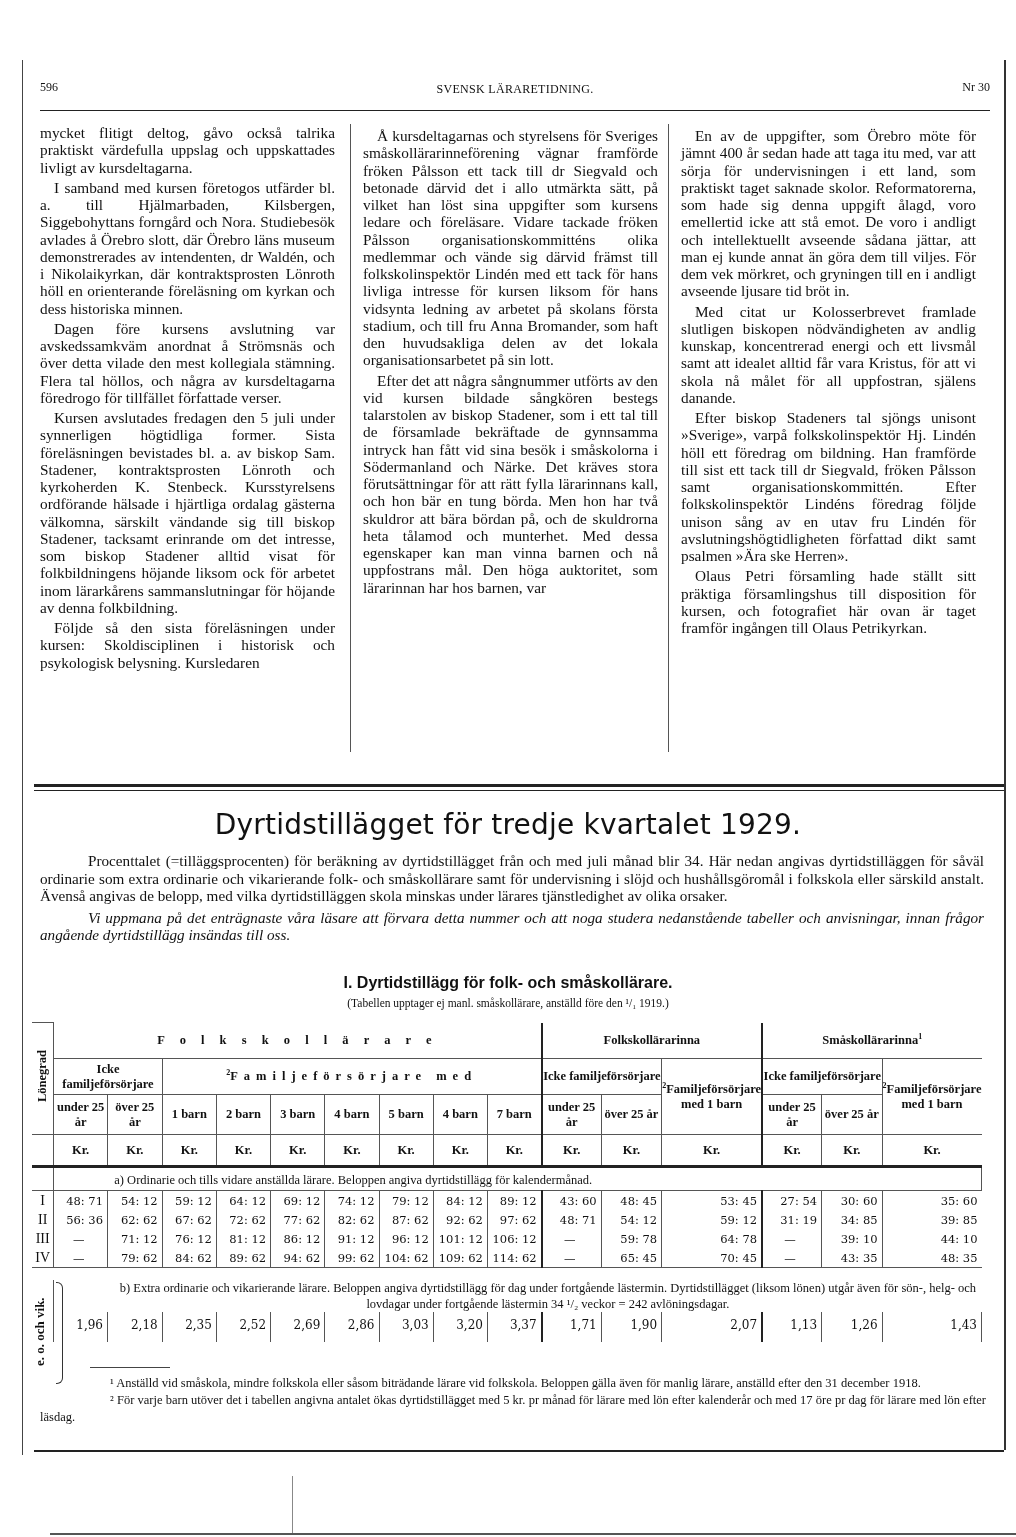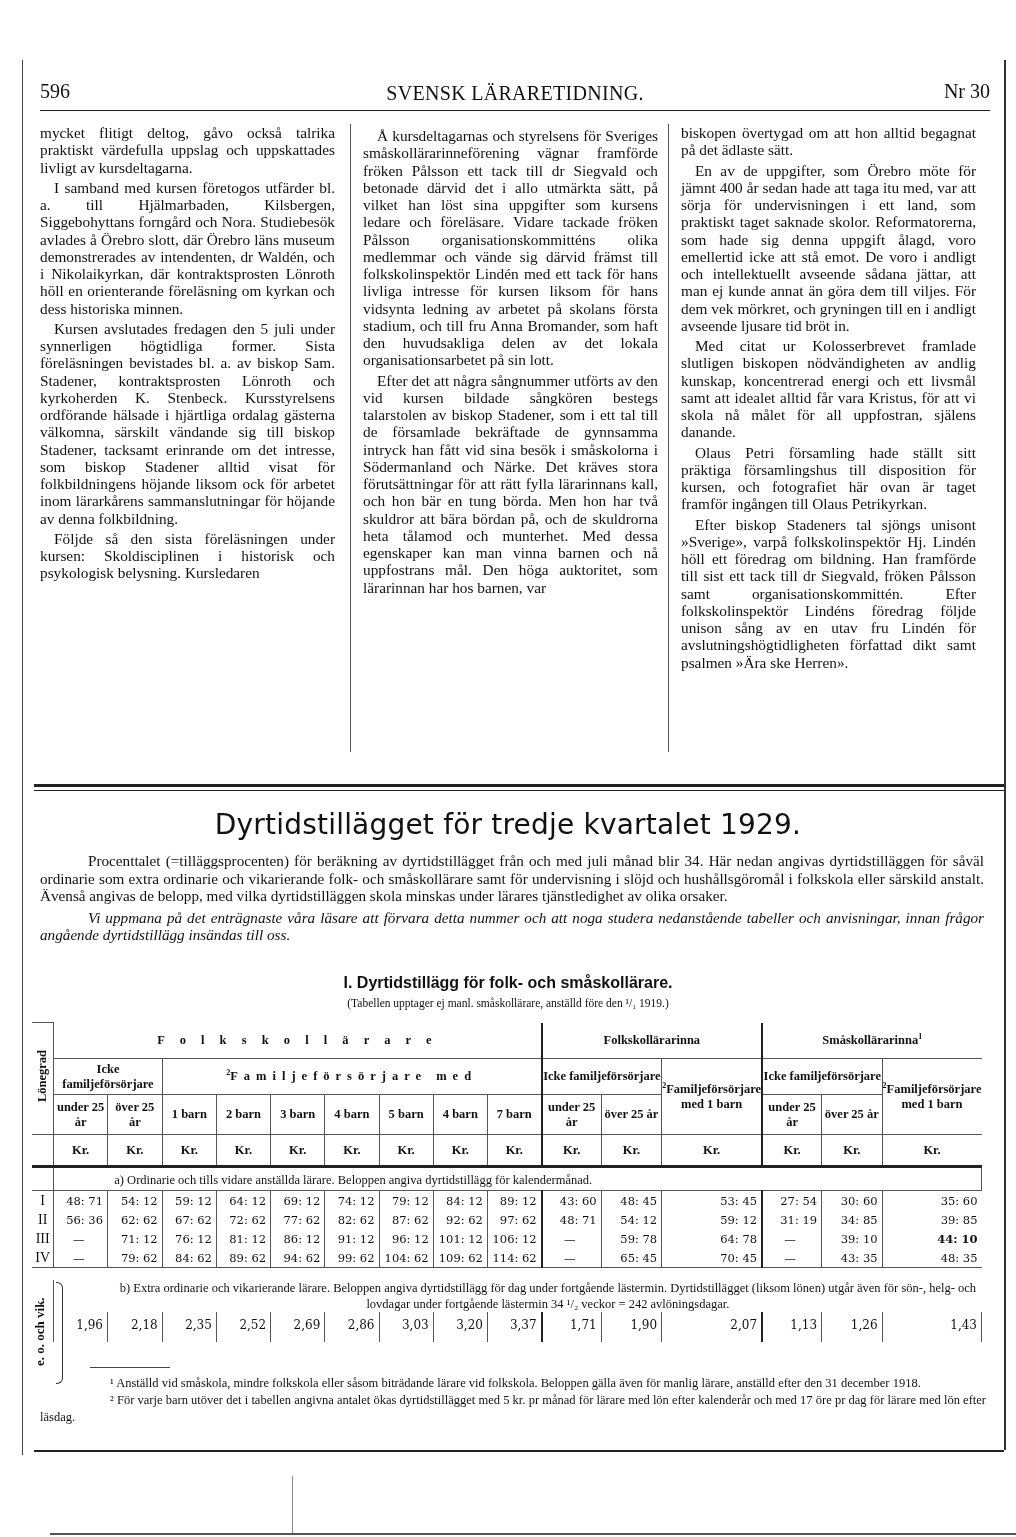--- a/index.html
+++ b/index.html
@@ -1,20 +1,20 @@
 <!DOCTYPE html>
 <html><head>
 <meta charset="utf-8">
 <style>
   html, body { margin: 0; padding: 0; background: #fff; }
   body { width: 1016px; height: 1537px; position: relative; overflow: hidden; color: #111; font-family: "DejaVu Serif", serif; }
   .page { position: absolute; left: 0; top: 0; width: 1016px; height: 1537px; }
   .left-border { position: absolute; left: 22px; top: 60px; width: 1px; height: 1395px; background: #444; }
   .right-border { position: absolute; left: 1004px; top: 60px; width: 2px; height: 1390px; background: #333; }
-  .runhead { position: absolute; left: 40px; top: 80px; width: 950px; height: 26px; font-family: "Liberation Serif", serif; font-size: 20px; }
+  .runhead { position: absolute; left: 40px; top: 80px; width: 950px; height: 26px; font-family: "Liberation Serif", serif; font-size: 12px; }
   .runhead .pg { position: absolute; left: 0; top: 0; }
   .runhead .title { position: absolute; left: 0; right: 0; text-align: center; top: 2px; letter-spacing: 0.3px; }
   .runhead .nr { position: absolute; right: 0; top: 0; }
   .rule { position: absolute; background: #222; }
   .columns { position: absolute; left: 40px; top: 124px; width: 950px; height: 628px; }
   .col { position: absolute; top: 0; width: 295px; font-family: "Liberation Serif", serif; font-size: 15.3px; line-height: 17.25px; text-align: justify; hyphens: none; }
   .col p { margin: 0; text-indent: 0; }
   .col p.ind { text-indent: 14px; margin-top: 3px; }
   .col1 { left: 0; }
   .col2 { left: 323px; }
@@ -57,35 +57,35 @@
     <span class="pg">596</span>
     <span class="title">SVENSK LÄRARETIDNING.</span>
     <span class="nr">Nr 30</span>
   </div>
   <div class="rule" style="left:40px;top:110px;width:950px;height:1px;"></div>
 
   <div class="columns">
     <div class="col col1">
       <p>mycket flitigt deltog, gåvo också talrika praktiskt värdefulla uppslag och uppskattades livligt av kursdeltagarna.</p>
       <p class="ind">I samband med kursen företogos utfärder bl. a. till Hjälmarbaden, Kilsbergen, Siggebohyttans forngård och Nora. Studiebesök avlades å Örebro slott, där Örebro läns museum demonstrerades av intendenten, dr Waldén, och i Nikolaikyrkan, där kontraktsprosten Lönroth höll en orienterande föreläsning om kyrkan och dess historiska minnen.</p>
+      <p class="ind">Dagen före kursens avslutning var avskedssamkväm anordnat å Strömsnäs och över detta vilade den mest kollegiala stämning. Flera tal höllos, och några av kursdeltagarna föredrogo för tillfället författade verser.</p>
       <p class="ind">Kursen avslutades fredagen den 5 juli under synnerligen högtidliga former. Sista föreläsningen bevistades bl. a. av biskop Sam. Stadener, kontraktsprosten Lönroth och kyrkoherden K. Stenbeck. Kursstyrelsens ordförande hälsade i hjärtliga ordalag gästerna välkomna, särskilt vändande sig till biskop Stadener, tacksamt erinrande om det intresse, som biskop Stadener alltid visat för folkbildningens höjande liksom ock för arbetet inom lärarkårens sammanslutningar för höjande av denna folkbildning.</p>
       <p class="ind">Följde så den sista föreläsningen under kursen: Skoldisciplinen i historisk och psykologisk belysning. Kursledaren</p>
     </div>
     <div class="vsep" style="left:310px;"></div>
     <div class="col col2">
       <p class="ind">Å kursdeltagarnas och styrelsens för Sveriges småskollärarinneförening vägnar framförde fröken Pålsson ett tack till dr Siegvald och betonade därvid det i allo utmärkta sätt, på vilket han löst sina uppgifter som kursens ledare och föreläsare. Vidare tackade fröken Pålsson organisationskommitténs olika medlemmar och vände sig därvid främst till folkskolinspektör Lindén med ett tack för hans livliga intresse för kursen liksom för hans vidsynta ledning av arbetet på skolans första stadium, och till fru Anna Bromander, som haft den huvudsakliga delen av det lokala organisationsarbetet på sin lott.</p>
       <p class="ind">Efter det att några sångnummer utförts av den vid kursen bildade sångkören bestegs talarstolen av biskop Stadener, som i ett tal till de församlade bekräftade de gynnsamma intryck han fått vid sina besök i småskolorna i Södermanland och Närke. Det kräves stora förutsättningar för att rätt fylla lärarinnans kall, och hon bär en tung börda. Men hon har två skuldror att bära bördan på, och de skuldrorna heta tålamod och munterhet. Med dessa egenskaper kan man vinna barnen och nå uppfostrans mål. Den höga auktoritet, som lärarinnan har hos barnen, var</p>
     </div>
     <div class="vsep" style="left:628px;"></div>
     <div class="col col3">
-      <p>biskopen övertygad om att hon alltid begagnat på det ädlaste sätt.</p>
       <p class="ind">En av de uppgifter, som Örebro möte för jämnt 400 år sedan hade att taga itu med, var att sörja för undervisningen i ett land, som praktiskt taget saknade skolor. Reformatorerna, som hade sig denna uppgift ålagd, voro emellertid icke att stå emot. De voro i andligt och intellektuellt avseende sådana jättar, att man ej kunde annat än göra dem till viljes. För dem vek mörkret, och gryningen till en i andligt avseende ljusare tid bröt in.</p>
       <p class="ind">Med citat ur Kolosserbrevet framlade slutligen biskopen nödvändigheten av andlig kunskap, koncentrerad energi och ett livsmål samt att idealet alltid får vara Kristus, för att vi skola nå målet för all uppfostran, själens danande.</p>
+      <p class="ind">Efter biskop Stadeners tal sjöngs unisont »Sverige», varpå folkskolinspektör Hj. Lindén höll ett föredrag om bildning. Han framförde till sist ett tack till dr Siegvald, fröken Pålsson samt organisationskommittén. Efter folkskolinspektör Lindéns föredrag följde unison sång av en utav fru Lindén för avslutningshögtidligheten författad dikt samt psalmen »Ära ske Herren».</p>
       <p class="ind">Olaus Petri församling hade ställt sitt präktiga församlingshus till disposition för kursen, och fotografiet här ovan är taget framför ingången till Olaus Petrikyrkan.</p>
-      <p class="ind">Efter biskop Stadeners tal sjöngs unisont »Sverige», varpå folkskolinspektör Hj. Lindén höll ett föredrag om bildning. Han framförde till sist ett tack till dr Siegvald, fröken Pålsson samt organisationskommittén. Efter folkskolinspektör Lindéns föredrag följde unison sång av en utav fru Lindén för avslutningshögtidligheten författad dikt samt psalmen »Ära ske Herren».</p>
     </div>
   </div>
 
   <div class="rule" style="left:34px;top:784px;width:970px;height:3px;"></div>
   <div class="rule" style="left:34px;top:790px;width:970px;height:1px;"></div>
 
   <div class="headline">Dyrtidstillägget för tredje kvartalet 1929.</div>
   <div class="intro">
     <p>Procenttalet (=tilläggsprocenten) för beräkning av dyrtidstillägget från och med juli månad blir 34. Här nedan angivas dyrtidstilläggen för såväl ordinarie som extra ordinarie och vikarierande folk- och småskollärare samt för undervisning i slöjd och hushållsgöromål i folkskola eller särskild anstalt. Ävenså angivas de belopp, med vilka dyrtidstilläggen skola minskas under lärares tjänstledighet av olika orsaker.</p>
     <p class="it">Vi uppmana på det enträgnaste våra läsare att förvara detta nummer och att noga studera nedanstående tabeller och anvisningar, innan frågor angående dyrtidstillägg insändas till oss.</p>
@@ -209,21 +209,21 @@
       <td>86: 12</td>
       <td>91: 12</td>
       <td>96: 12</td>
       <td>101: 12</td>
       <td>106: 12</td>
       <td class="thick-l dash">—</td>
       <td>59: 78</td>
       <td>64: 78</td>
       <td class="thick-l dash">—</td>
       <td>39: 10</td>
-      <td style="border-right:none;font-weight:bold;">44: 10</td>
+      <td style="border-right:none;">44: 10</td>
     </tr>
     <tr class="data">
       <td class="rn" style="border-left:none;">IV</td>
       <td class="dash">—</td>
       <td>79: 62</td>
       <td>84: 62</td>
       <td>89: 62</td>
       <td>94: 62</td>
       <td>99: 62</td>
       <td>104: 62</td>

